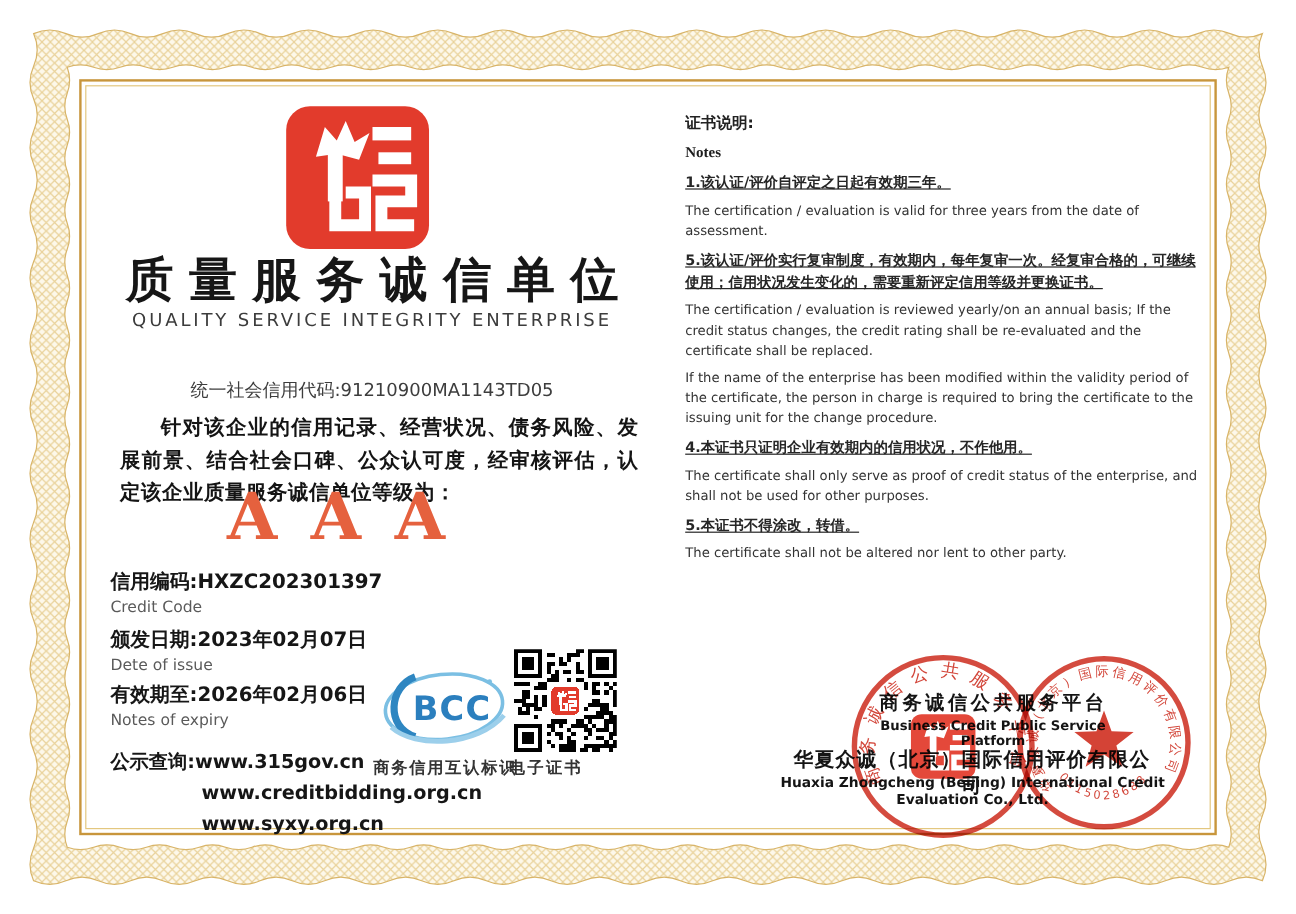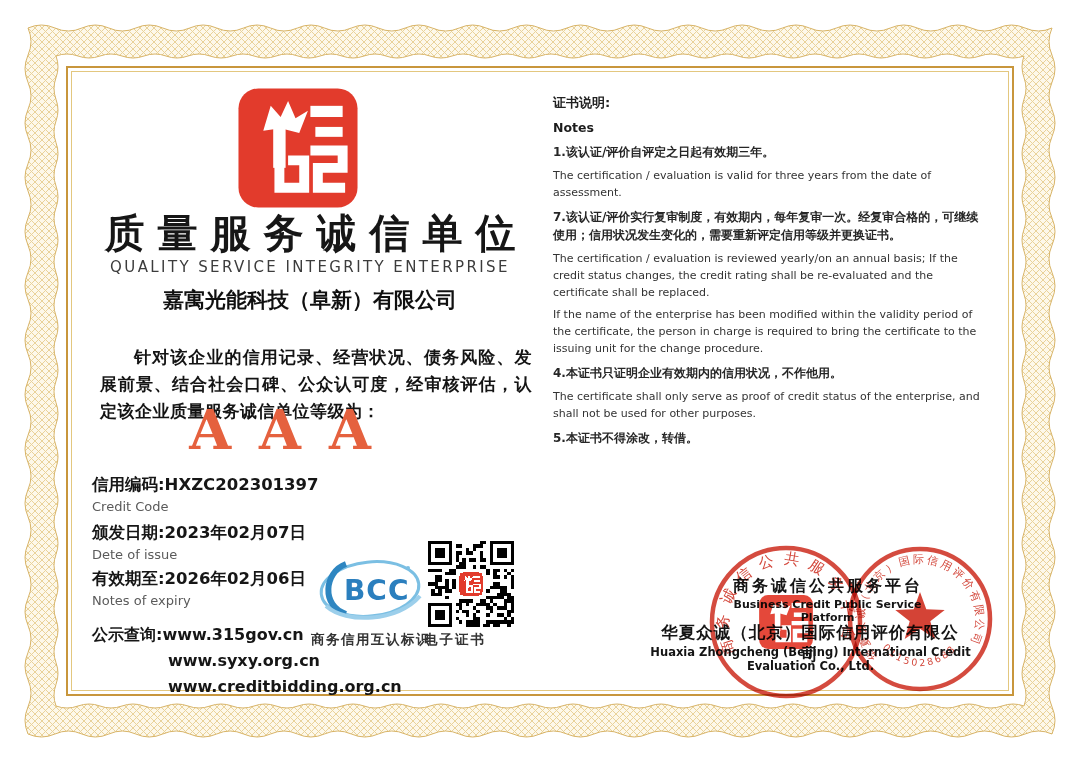--- a/index.html
+++ b/index.html
@@ -38,24 +38,24 @@
 
   
   .bcc-logo   { position:absolute; left:316px; top:552px; width:110px; height:75px; }
   .bcc-label  { position:absolute; left:296px; top:631px; width:150px; text-align:center;
                 font-size:13.5px; font-weight:600; letter-spacing:1.5px; color:#333; }
   .qr-code    { position:absolute; left:428px; top:541px; width:86px; height:86px; }
   .qr-label   { position:absolute; left:424px; top:631px; width:94px; text-align:left;
                 font-size:13.5px; font-weight:700; letter-spacing:2px; color:#333; }
 
   
-  .notes { position:absolute; left:553px; top:94px; width:432px; color:#222; }
+  .notes { position:absolute; left:571px; top:94px; width:432px; color:#222; }
   .notes .h-zh { font-size:13px; font-weight:bold; margin-bottom:8px; }
-  .notes .h-en { font-size:12.5px; font-weight:bold; margin-bottom:8px; color:#1c1c1c; }
-  .note-zh { font-size:12px; font-weight:600; color:#262626; line-height:1.55; margin:7px 0 5px; }
+  .notes .h-en { font-size:12.5px; font-weight:bold; margin-bottom:8px; color:#1c1c1c;font-family:Liberation Serif, serif; }
+  .note-zh { font-size:12px; font-weight:600; color:#262626; line-height:1.55; margin:7px 0 5px;text-decoration:underline; }
   .note-en { font-size:11px; color:#333; line-height:1.55; margin:5px 0; }
 
   
   .stamp { position:absolute; mix-blend-mode:multiply; z-index:5; }
   .stamp1 { left:706px; top:542px; width:160px; height:160px; }
   .stamp2 { left:845px; top:544px; width:150px; height:150px; }
   .stamp-overlay { position:absolute; z-index:4; color:#141414; }
   .ov1-zh { left:733px; top:576px; width:190px; text-align:center; font-size:16px; font-weight:bold; letter-spacing:3px; }
   .ov1-en { left:715px; top:598px; width:225px; text-align:center; font-size:11px; font-weight:600; }
   .ov2-zh { left:655px; top:622px; width:310px; text-align:center; font-size:16.5px; font-weight:bold; letter-spacing:1px; }
@@ -88,42 +88,42 @@
   </svg>
   <div class="frame-outer"></div>
   <div class="frame-inner"></div>
 
   <svg class="seal-logo" viewBox="0 0 100 100">
     <use href="#xinSeal" width="100" height="100"></use>
   </svg>
 
   <div class="title-zh">质量服务诚信单位</div>
   <div class="title-en">QUALITY SERVICE INTEGRITY ENTERPRISE</div>
-  <div class="company">嘉寓光能科技（阜新）有限公司</div>
+  <div class="uscc">统一社会信用代码:91210900MA1143TD05</div>
 
   <div class="statement">针对该企业的信用记录、经营状况、债务风险、发展前景、结合社会口碑、公众认可度，经审核评估，认定该企业质量服务诚信单位等级为：</div>
   <div class="grade">AAA</div>
 
   <div class="field f1">
     <div class="zh">信用编码:HXZC202301397</div>
     <div class="en">Credit Code</div>
   </div>
   <div class="field f2">
     <div class="zh">颁发日期:2023年02月07日</div>
     <div class="en">Dete of issue</div>
   </div>
   <div class="field f3">
     <div class="zh">有效期至:2026年02月06日</div>
     <div class="en">Notes of expiry</div>
   </div>
 
   <div class="query">
     <div><span>公示查询:</span><span>www.315gov.cn</span></div>
+    <div class="url-line">www.creditbidding.org.cn</div>
     <div class="url-line">www.syxy.org.cn</div>
-    <div class="url-line">www.creditbidding.org.cn</div>
   </div>
 
   <svg class="bcc-logo" viewBox="0 0 110 75">
     <ellipse cx="54" cy="37" rx="49" ry="27" fill="none" stroke="#7bbfe3" stroke-width="3" transform="rotate(-6 54 37)"></ellipse>
     <path d="M30 12 C 8 20, 5 54, 30 62" fill="none" stroke="#2e86c1" stroke-width="6"></path>
     <path d="M10 54 C 30 72, 82 70, 104 44" fill="none" stroke="#9ccfeb" stroke-width="4"></path>
     <text x="28" y="48" font-size="28" font-weight="bold" fill="#2b7fbe" letter-spacing="1">BCC</text>
     <circle cx="92" cy="16" r="2" fill="#7bbfe3"></circle>
   </svg>
   <div class="bcc-label">商务信用互认标识</div>
@@ -312,32 +312,33 @@
   <div class="qr-label">电子证书</div>
 
   <div class="notes">
     <div class="h-zh">证书说明:</div>
     <div class="h-en">Notes</div>
     <div>
       <p class="note-zh">1.该认证/评价自评定之日起有效期三年。</p>
       <p class="note-en">The certification / evaluation is valid for three years from the date of assessment.</p>
     </div>
     <div>
-      <p class="note-zh">7.该认证/评价实行复审制度，有效期内，每年复审一次。经复审合格的，可继续使用；信用状况发生变化的，需要重新评定信用等级并更换证书。</p>
+      <p class="note-zh">5.该认证/评价实行复审制度，有效期内，每年复审一次。经复审合格的，可继续使用；信用状况发生变化的，需要重新评定信用等级并更换证书。</p>
       <p class="note-en">The certification / evaluation is reviewed yearly/on an annual basis; If the credit status changes, the credit rating shall be re-evaluated and the certificate shall be replaced.</p>
     </div>
     <div>
       <p class="note-en">If the name of the enterprise has been modified within the validity period of the certificate, the person in charge is required to bring the certificate to the issuing unit for the change procedure.</p>
     </div>
     <div>
       <p class="note-zh">4.本证书只证明企业有效期内的信用状况，不作他用。</p>
       <p class="note-en">The certificate shall only serve as proof of credit status of the enterprise, and shall not be used for other purposes.</p>
     </div>
     <div>
       <p class="note-zh">5.本证书不得涂改，转借。</p>
+      <p class="note-en">The certificate shall not be altered nor lent to other party.</p>
     </div>
   </div>
 
   <div class="stamp-overlay ov1-zh">商务诚信公共服务平台</div>
   <div class="stamp-overlay ov1-en">Business Credit Public Service Platform</div>
   <div class="stamp-overlay ov2-zh">华夏众诚（北京）国际信用评价有限公司</div>
   <div class="stamp-overlay ov2-en">Huaxia Zhongcheng (Beijing) International Credit Evaluation Co., Ltd.</div>
 
   <svg class="stamp stamp1" viewBox="0 0 160 160">
     <circle cx="80" cy="80" r="74" fill="none" stroke="#cf372a" stroke-width="4.5" opacity="0.9"></circle>

